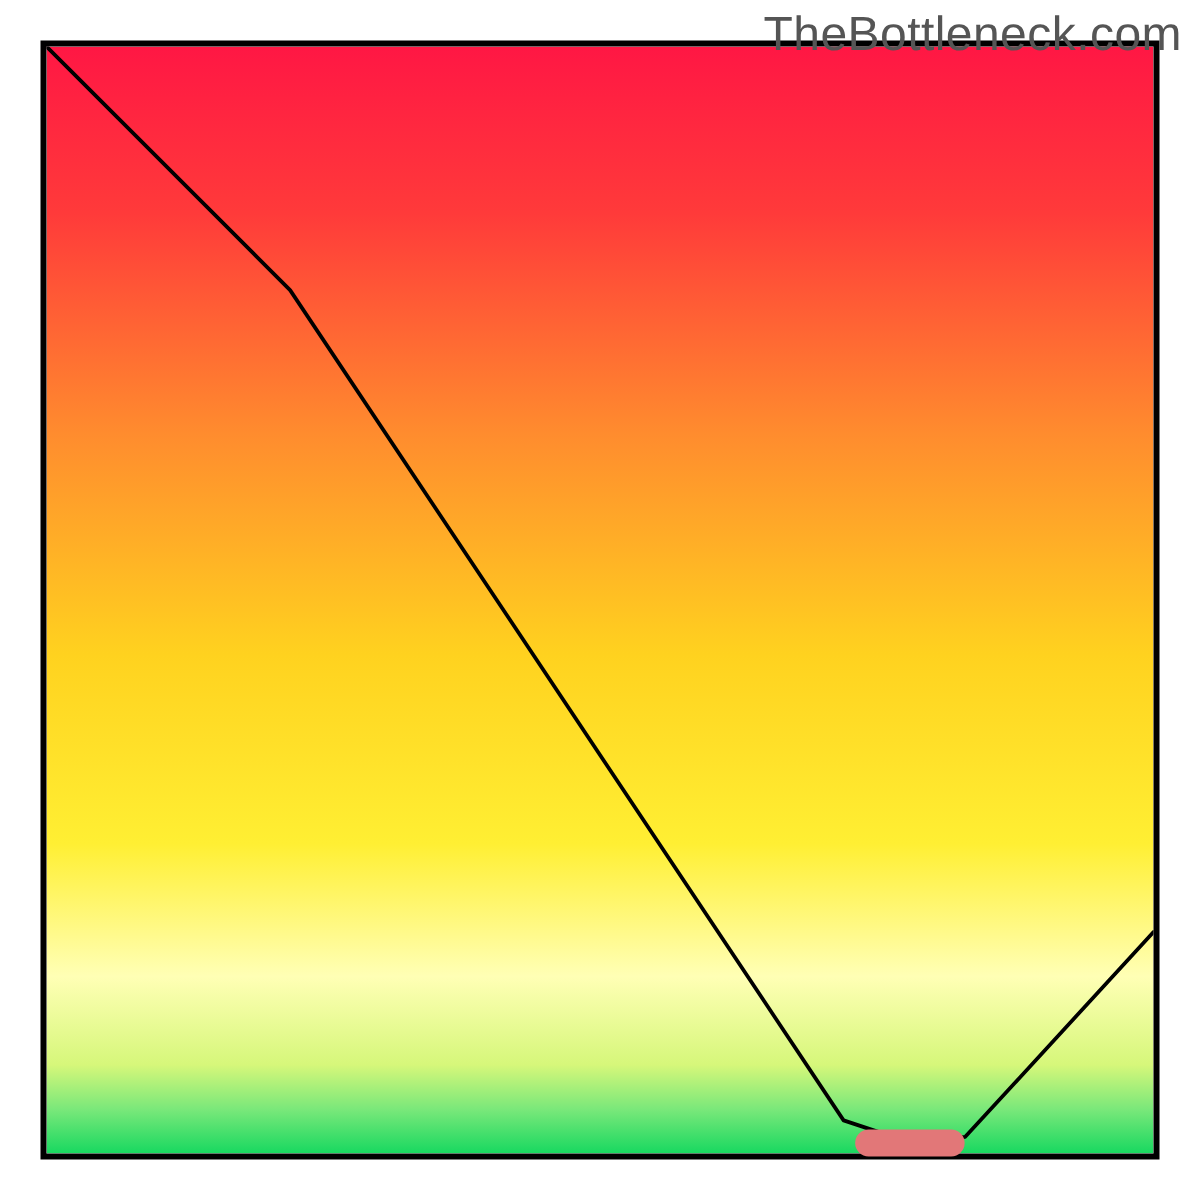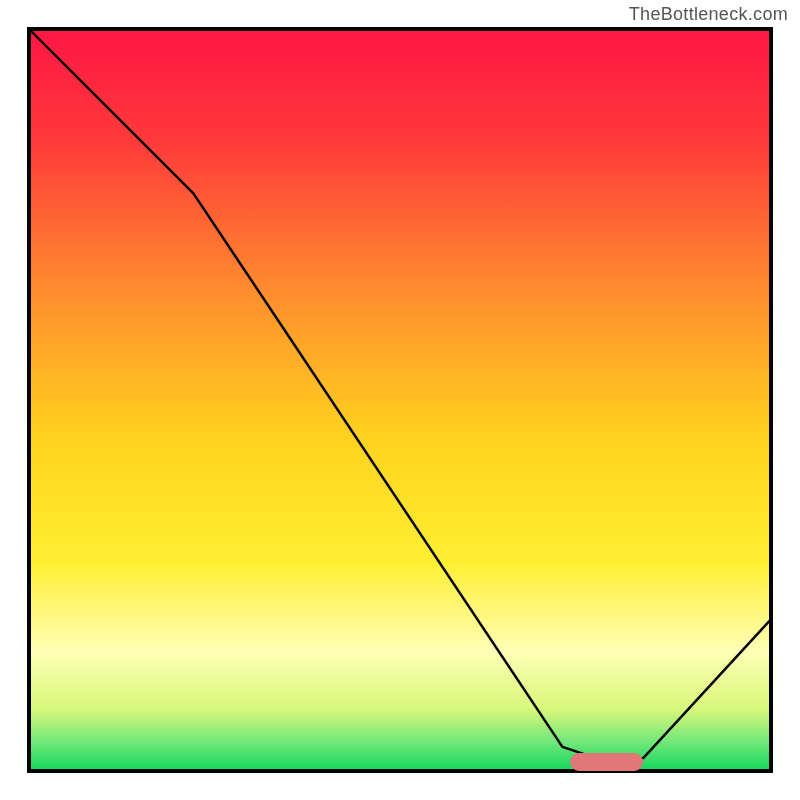--- a/index.html
+++ b/index.html
@@ -14,21 +14,21 @@
   .container {
     position: relative;
     width: 800px;
     height: 800px;
   }
   .watermark {
     position: absolute;
     top: 4px;
     right: 12px;
     color: #555;
-    font-size: 18px;
+    font-size: 32px;
     font-weight: 400;
     letter-spacing: 0.3px;
     z-index: 10;
   }
   .plot-frame {
     position: absolute;
     left: 27px;
     top: 27px;
     width: 746px;
     height: 746px;

